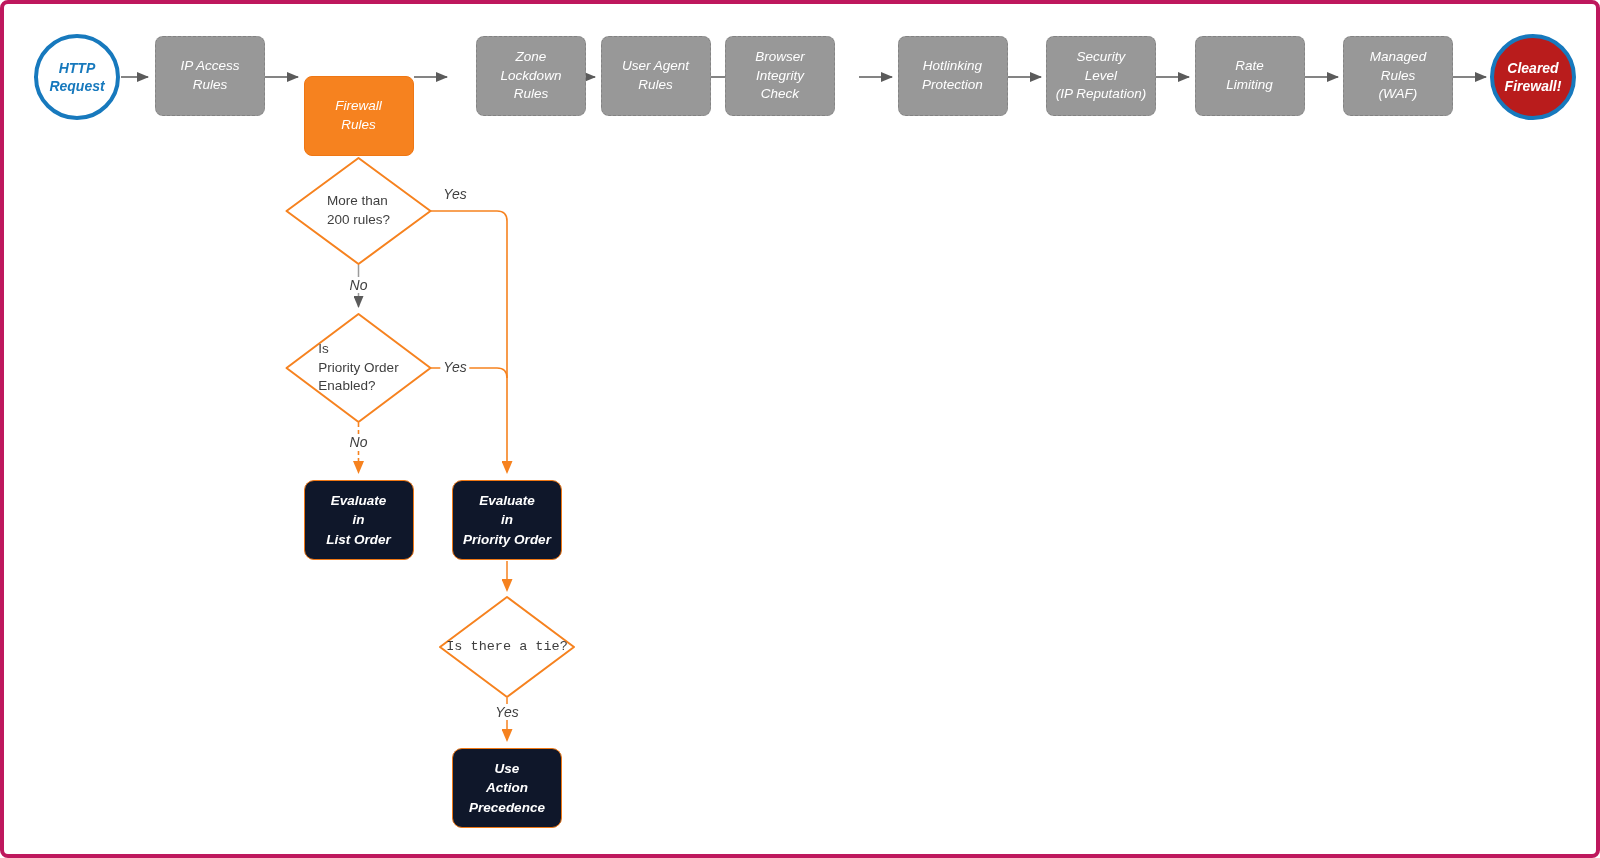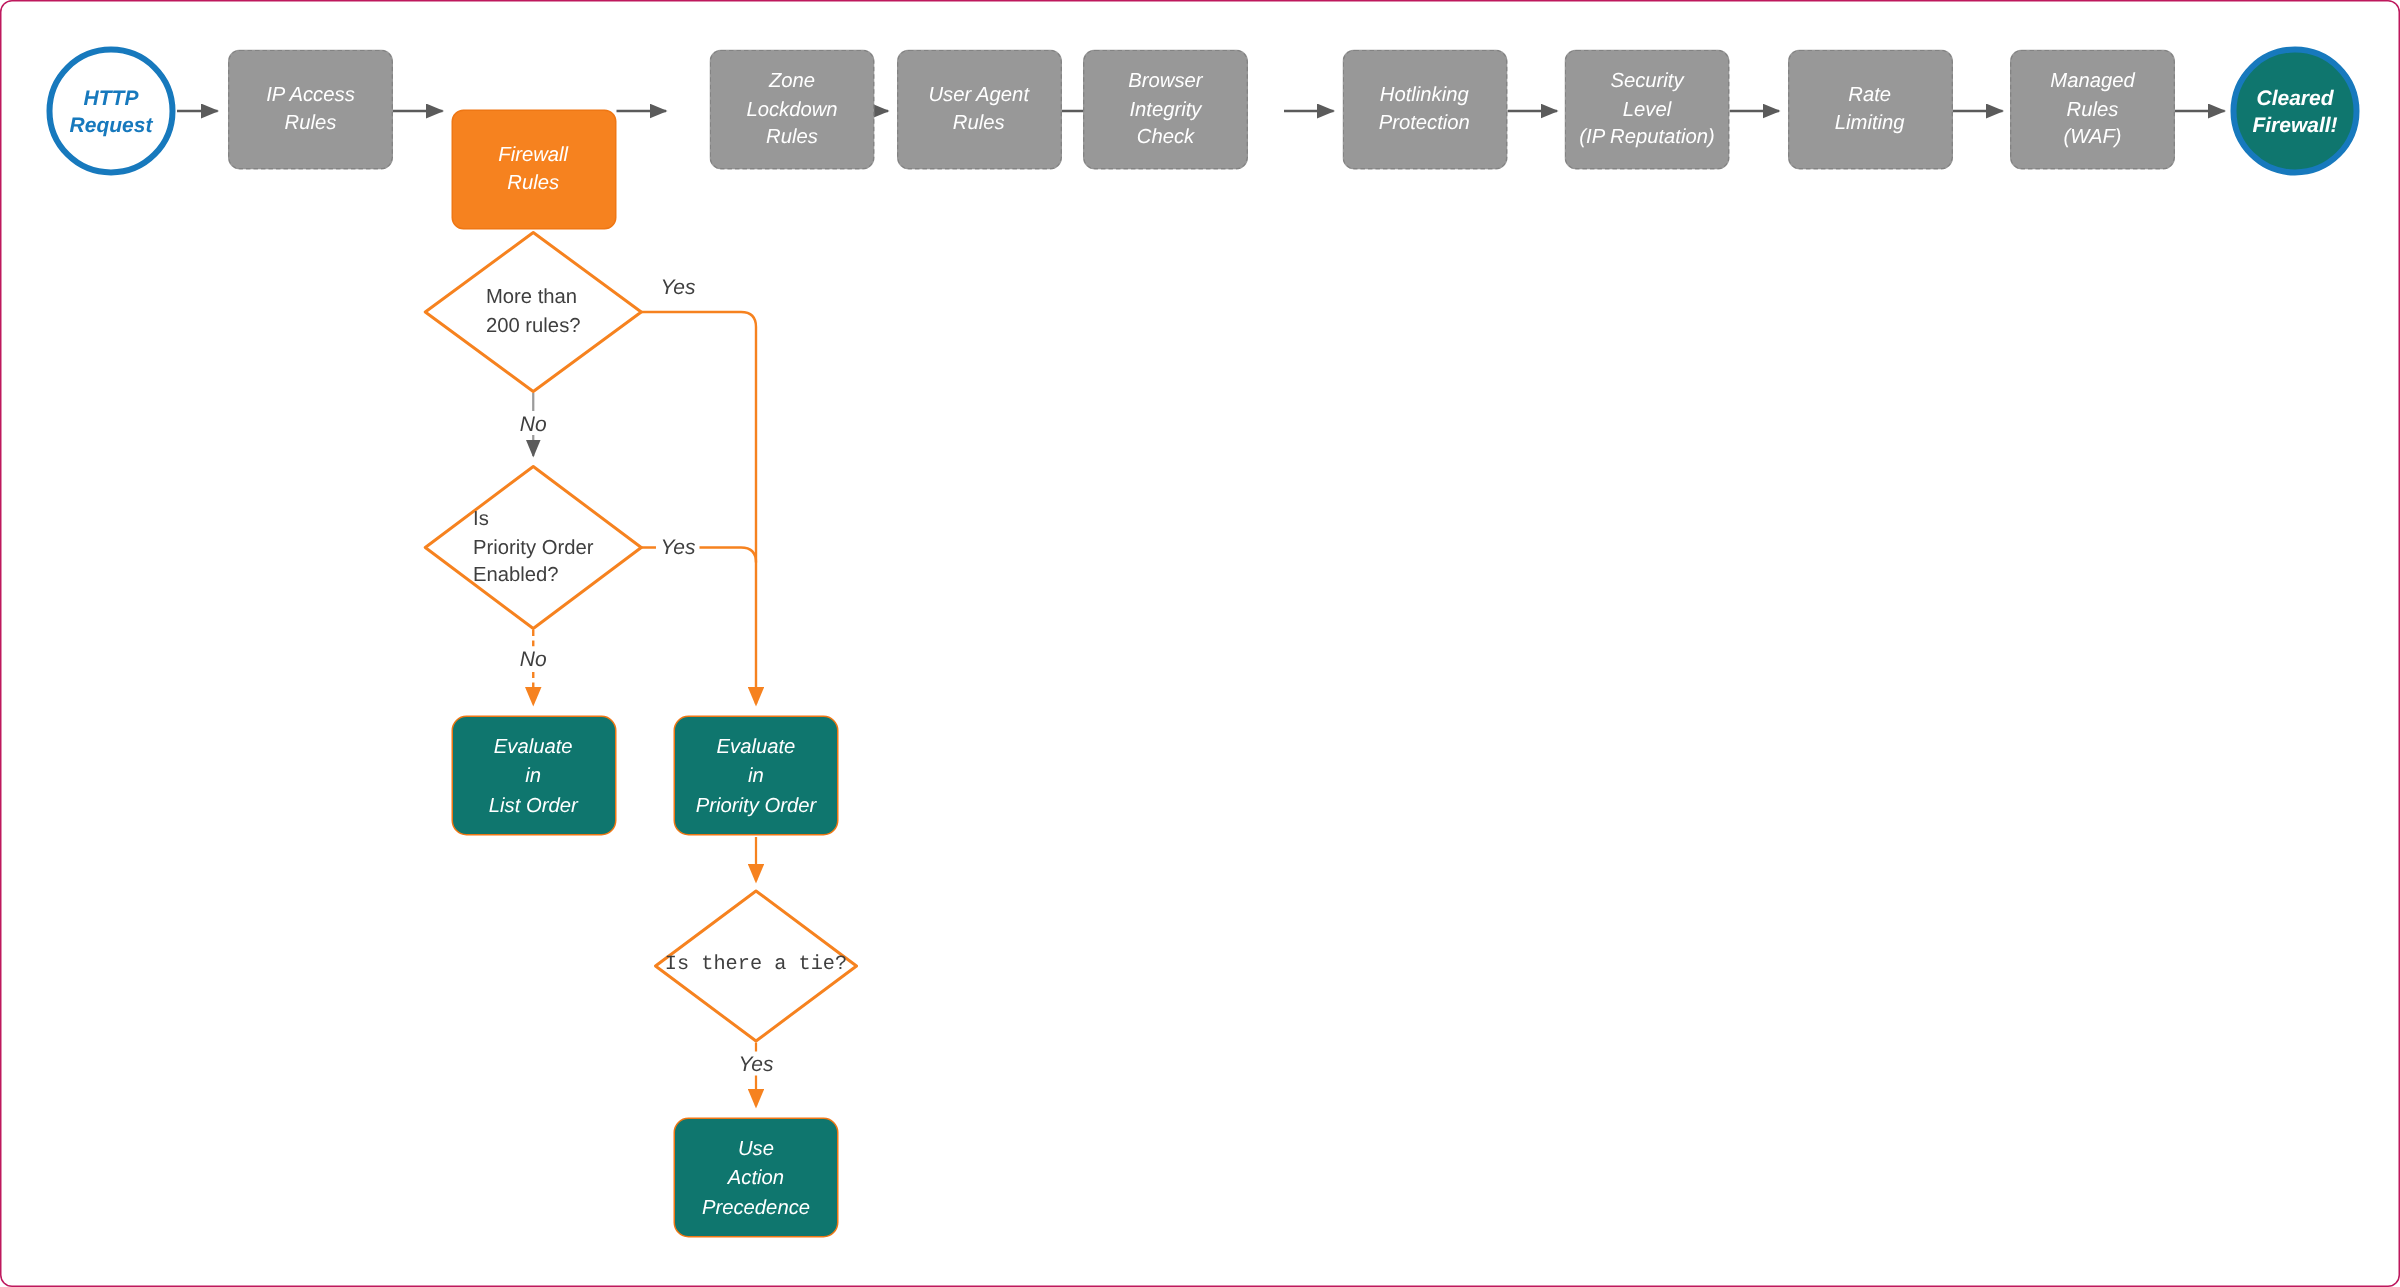--- a/index.html
+++ b/index.html
@@ -1,40 +1,40 @@
 <!DOCTYPE html>
 <html><head>
 <meta charset="utf-8">
 <style>
   html,body{margin:0;padding:0;background:#fff;}
   .canvas{
     position:relative;width:1600px;height:858px;background:#ffffff;
     font-family:"Liberation Sans", sans-serif;overflow:hidden;
-    border:1px solid #be185d;border-radius:8px;box-sizing:border-box;
+    border:4px solid #be185d;border-radius:8px;box-sizing:border-box;
   }
   .edges{position:absolute;left:0;top:0;width:1600px;height:858px;pointer-events:none;}
   .node{position:absolute;display:flex;align-items:center;justify-content:center;
     text-align:center;box-sizing:border-box;}
   .ml{white-space:pre-line;}
   .stage{
     width:110px;height:80px;top:32px;border-radius:8px;
     background:#989898;border:1px dashed #838383;
     color:#ffffff;font-style:italic;font-size:13.5px;line-height:1.38;
   }
   .stage.highlight{background:#F6821F;border:1px solid #ef7714;}
   .action{
-    width:110px;height:80px;border-radius:10px;background:#0f766e;border:1px solid #ef7714;
-    color:#ffffff;font-style:italic;font-size:13.5px;line-height:1.42;
+    width:110px;height:80px;border-radius:10px;background:#0f172a;border:1px solid #ef7714;
+    color:#ffffff;font-style:italic;font-size:13.5px;line-height:1.42;font-weight:bold;
   }
   .circle{
     width:86px;height:86px;border-radius:50%;font-weight:bold;font-style:italic;
     font-size:14px;line-height:1.3;
   }
   .circle.start{background:#ffffff;border:4px solid #1779BD;color:#1779BD;}
-  .circle.end{background:#0f766e;border:4px solid #1779BD;color:#ffffff;font-style:italic;}
+  .circle.end{background:#b91c1c;border:4px solid #1779BD;color:#ffffff;font-style:italic;}
   .diamond-label{
     position:absolute;display:flex;align-items:center;justify-content:center;
     text-align:left;color:#3F3F3F;font-size:13.5px;line-height:1.38;
   }
   .edge-label{
     position:absolute;transform:translate(-50%,-50%);
     font-style:italic;font-size:14px;color:#3F3F3F;padding:0 3px;
   }
   .edge-label.inline{background:#ffffff;}
 </style>

